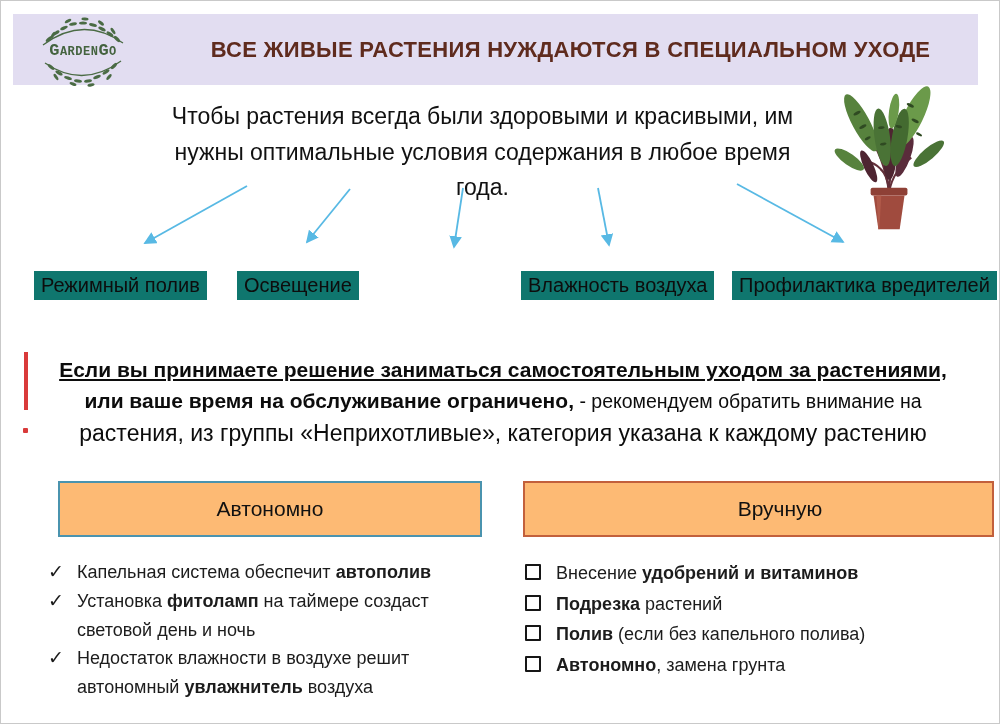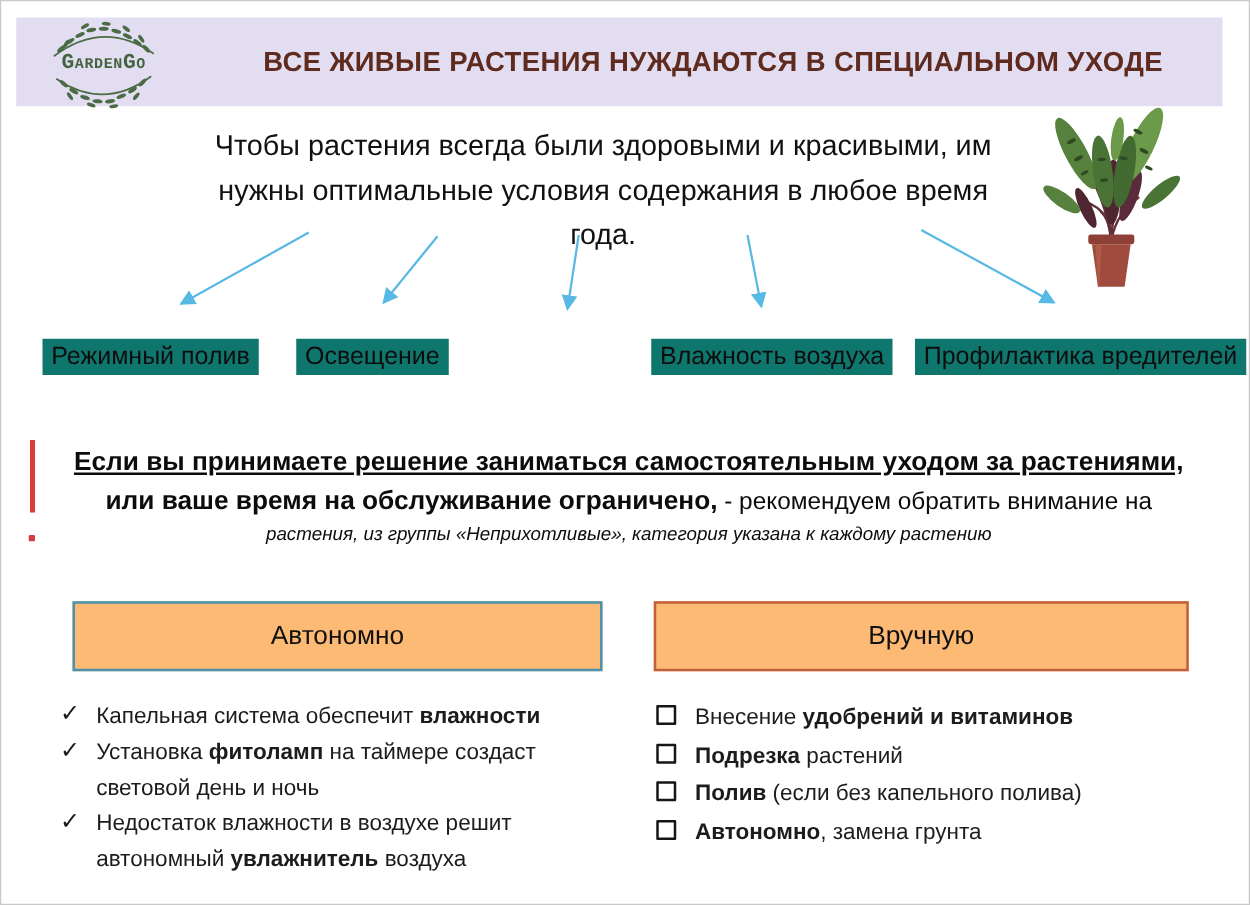--- a/index.html
+++ b/index.html
@@ -30,26 +30,26 @@
     padding:3px 7px;white-space:nowrap;}
   .cat1{left:34px;} .cat2{left:237px;text-align:center;} .cat3{left:384px;} .cat4{left:521px;} .cat5{left:694px;margin-left:38px;}
   
   .redbar{position:absolute;left:24px;top:352px;width:4px;height:58px;background:#d93a3a;}
   .reddot{position:absolute;left:23px;top:428px;width:5px;height:5px;background:#d93a3a;border-radius:1px;}
   .note{position:absolute;left:42px;top:355px;width:922px;text-align:center;line-height:1.47;color:#0c0c0c;}
   .note .l1{font-size:21px;font-weight:700;text-decoration:underline;}
   .note .l2{font-size:21px;}
   .note .l2 b{font-weight:700;}
   .note .l2 .reg{font-weight:400;font-size:19.5px;}
-  .note .l3{font-size:15px;font-style:italic;}
+  .note .l3{font-size:23px;}
   
   .optbox{position:absolute;top:481px;height:52px;background:#fdba74;display:flex;
     align-items:center;justify-content:center;font-size:21px;color:#111;}
   .optbox.left{left:58px;width:420px;border:2px solid #4a93ae;}
-  .optbox.right{left:523px;width:424px;border:2px solid #c2603c;}
+  .optbox.right{left:523px;width:424px;border:2px solid #c2603c;padding-left:43px;}
   
   ul.clist{position:absolute;margin:0;padding:0;list-style:none;}
   ul.clist.leftlist{left:48px;top:558px;width:445px;}
   ul.clist.rightlist{left:525px;top:558px;width:455px;}
   ul.clist li{display:flex;gap:13px;align-items:flex-start;font-size:18px;line-height:1.6;}
   ul.rightlist li{line-height:1.7;gap:15px;}
   ul.clist li b{font-weight:700;}
   .bullet.check{font-weight:700;font-size:19px;line-height:1.5;color:#1a1a1a;flex:0 0 auto;}
   .bullet.box{flex:0 0 auto;width:12px;height:12px;border:2px solid #161616;border-radius:1px;
     margin-top:6px;background:#fff;}
@@ -168,21 +168,21 @@
   <div class="optbox left">
     <span>Автономно</span>
   </div>
   <div class="optbox right">
     <span>Вручную</span>
   </div>
 
   <ul class="clist leftlist">
       <li>
         <span class="bullet check">✓</span>
-        <span><span>Капельная система обеспечит </span><b>влажности</b></span>
+        <span><span>Капельная система обеспечит </span><b>автополив</b></span>
       </li>
       <li>
         <span class="bullet check">✓</span>
         <span><span>Установка </span><b>фитоламп</b><span> на таймере создаст световой день и ночь</span></span>
       </li>
       <li>
         <span class="bullet check">✓</span>
         <span><span>Недостаток влажности в  воздухе решит автономный </span><b>увлажнитель</b><span> воздуха</span></span>
       </li>
     </ul>

